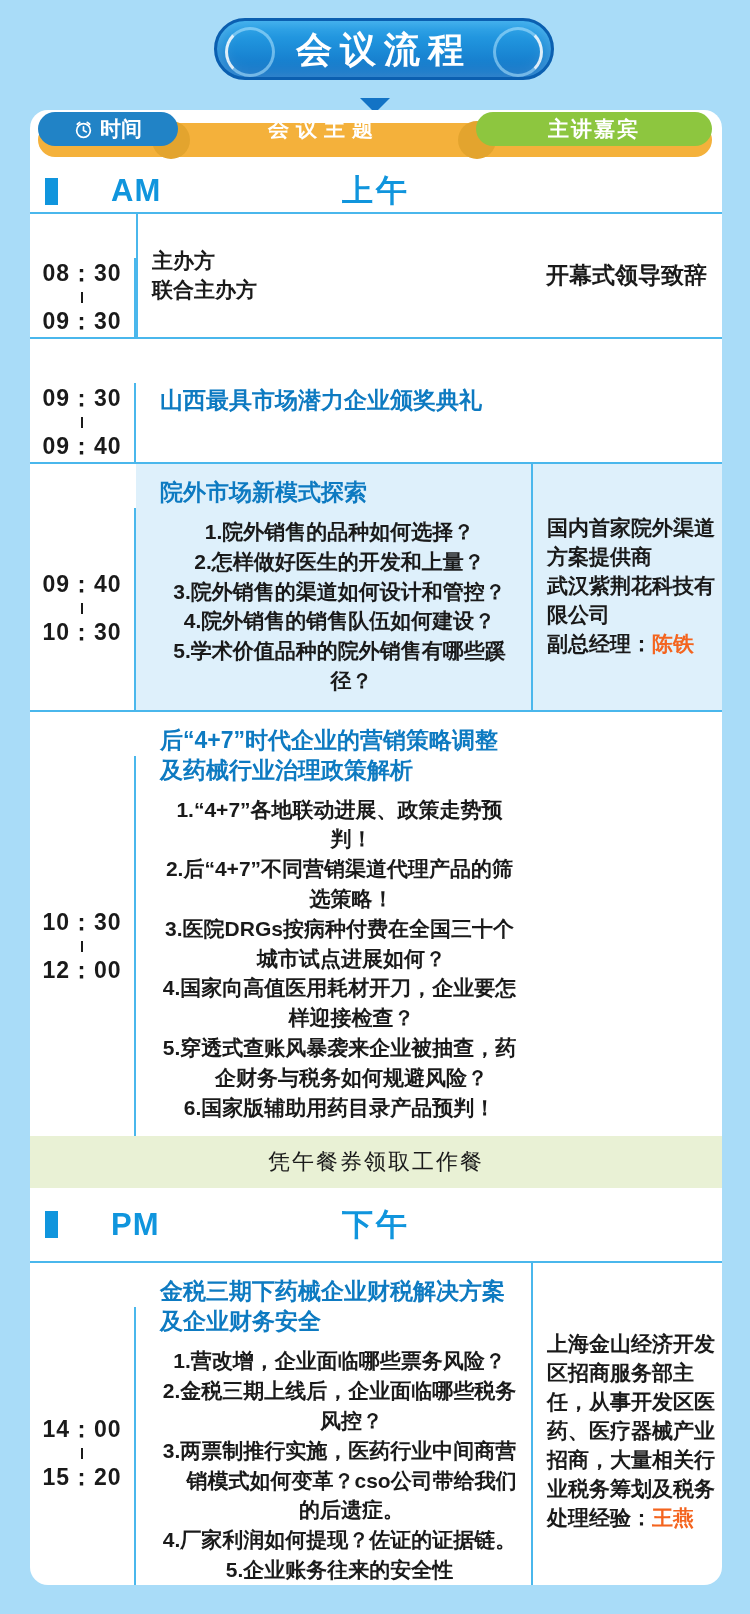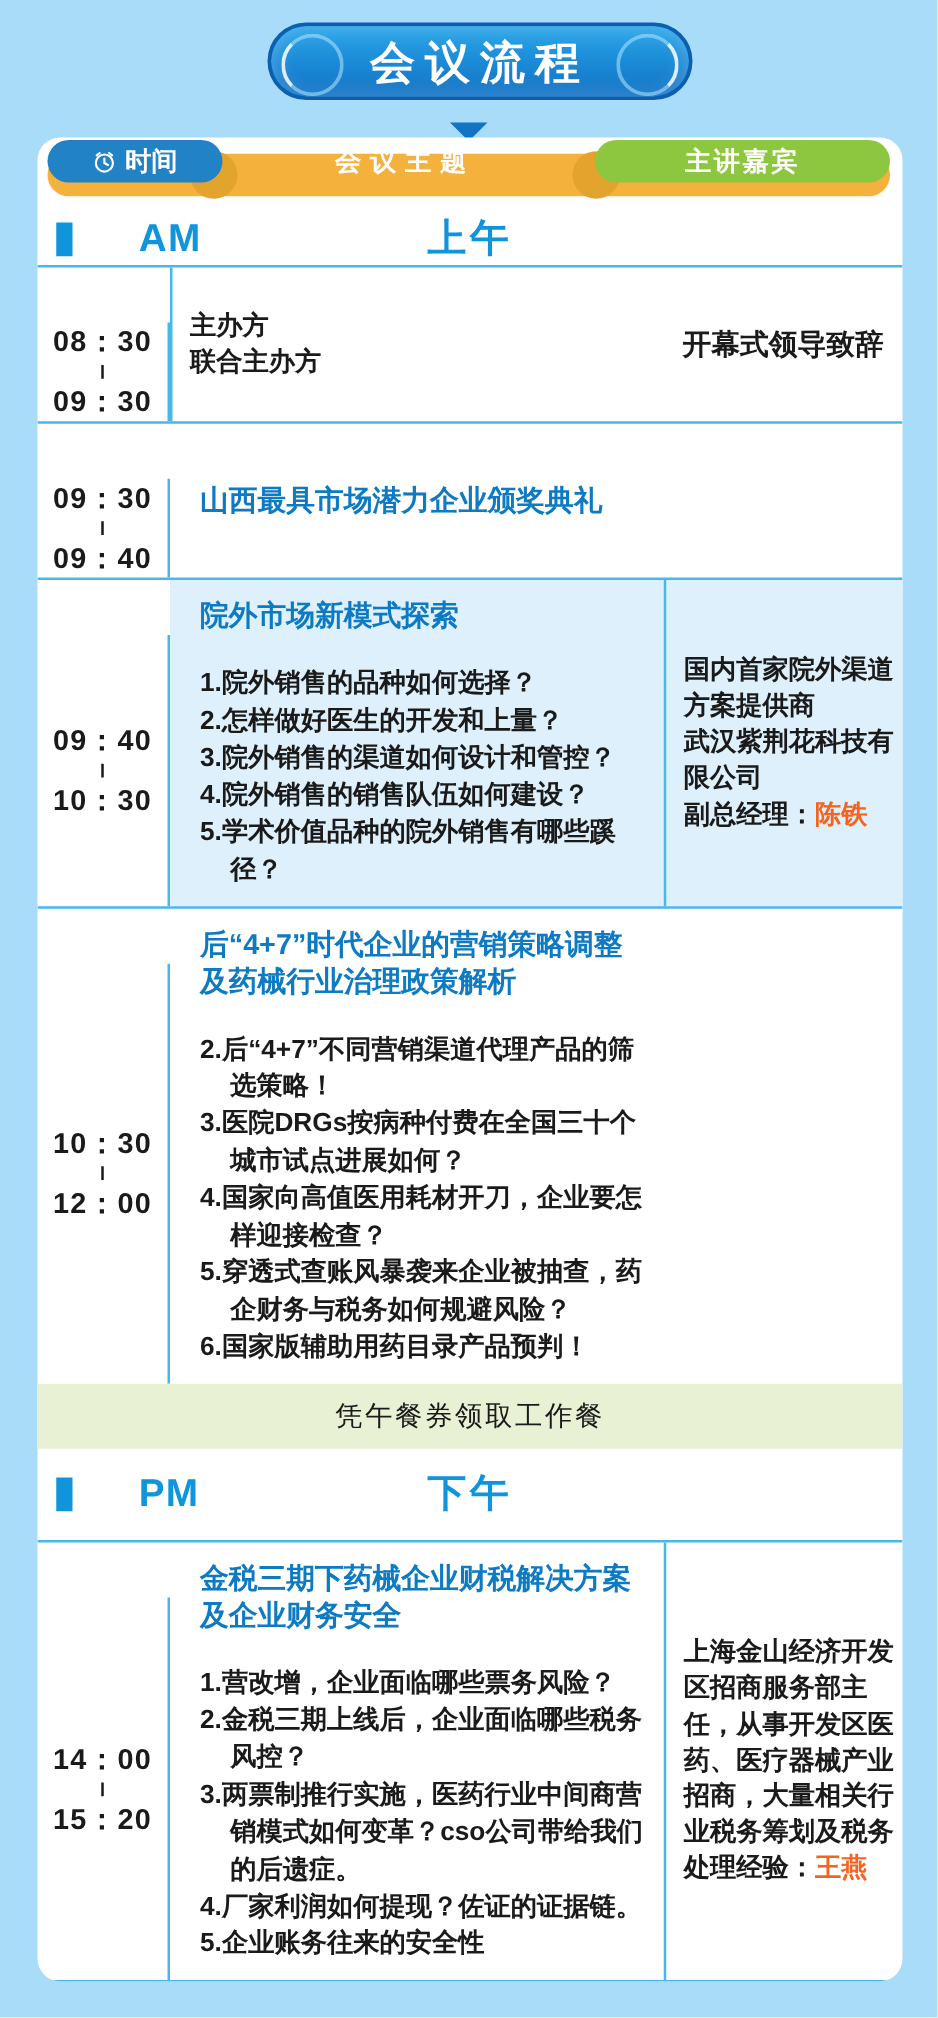--- a/index.html
+++ b/index.html
@@ -84,21 +84,21 @@
   .topic-cell.span2{grid-column:2 / 4;}
   .speaker-cell{
     border-left:2px solid var(--line);
     display:flex;flex-direction:column;justify-content:center;
     padding:10px 6px 10px 14px;font-size:21px;font-weight:bold;line-height:1.38;
   }
   .speaker-desc{white-space:pre-line;}
   .speaker-name{color:var(--orange);}
   .t-black{font-size:23px;font-weight:bold;color:var(--ink);}
   .t-blue{font-size:23px;font-weight:bold;color:var(--title-blue);line-height:1.3;}
-  ul.topics{list-style:none;margin-top:24px;}
+  ul.topics{list-style:none;margin-top:9px;text-align:center;}
   ul.topics li{
     font-size:21px;font-weight:bold;line-height:1.42;color:var(--ink);
     padding-left:1.15em;text-indent:-1.15em;
   }
   .row.hl .topic-cell,.row.hl .speaker-cell{background:var(--row-hl);}
   
   .lunch{
     flex:none;height:52px;background:var(--lunch-bg);
     display:flex;align-items:center;justify-content:center;
     font-size:22px;font-weight:normal;letter-spacing:2px;
@@ -192,20 +192,21 @@
 
   <div class="row r4">
     <div class="cell time-cell">
       <div>10：30</div>
       <div class="tdiv"></div>
       <div>12：00</div>
     </div>
     <div class="cell topic-cell">
       <div class="t-blue">后“4+7”时代企业的营销策略调整及药械行业治理政策解析</div>
       <ul class="topics">
+        <li>1.“4+7”各地联动进展、政策走势预判！</li>
         <li>2.后“4+7”不同营销渠道代理产品的筛选策略！</li>
         <li>3.医院DRGs按病种付费在全国三十个城市试点进展如何？</li>
         <li>4.国家向高值医用耗材开刀，企业要怎样迎接检查？</li>
         <li>5.穿透式查账风暴袭来企业被抽查，药企财务与税务如何规避风险？</li>
         <li>6.国家版辅助用药目录产品预判！</li>
       </ul>
     </div>
   </div>
 
   <div class="lunch">凭午餐券领取工作餐</div>

